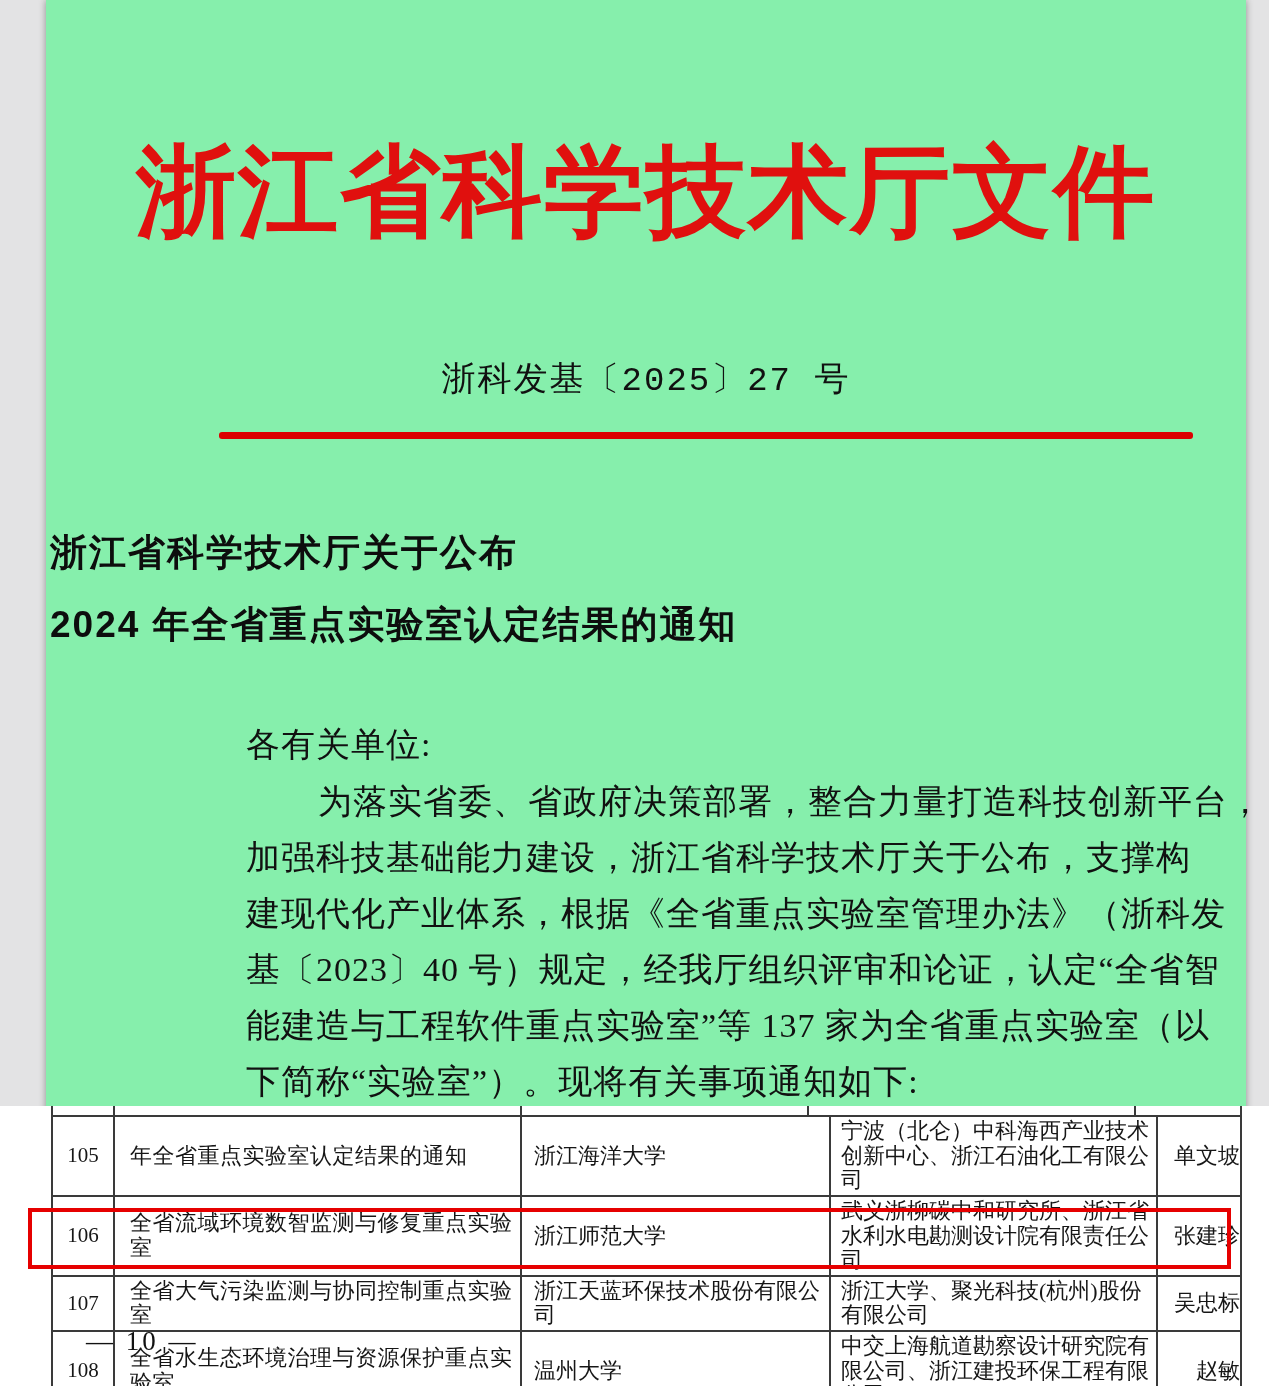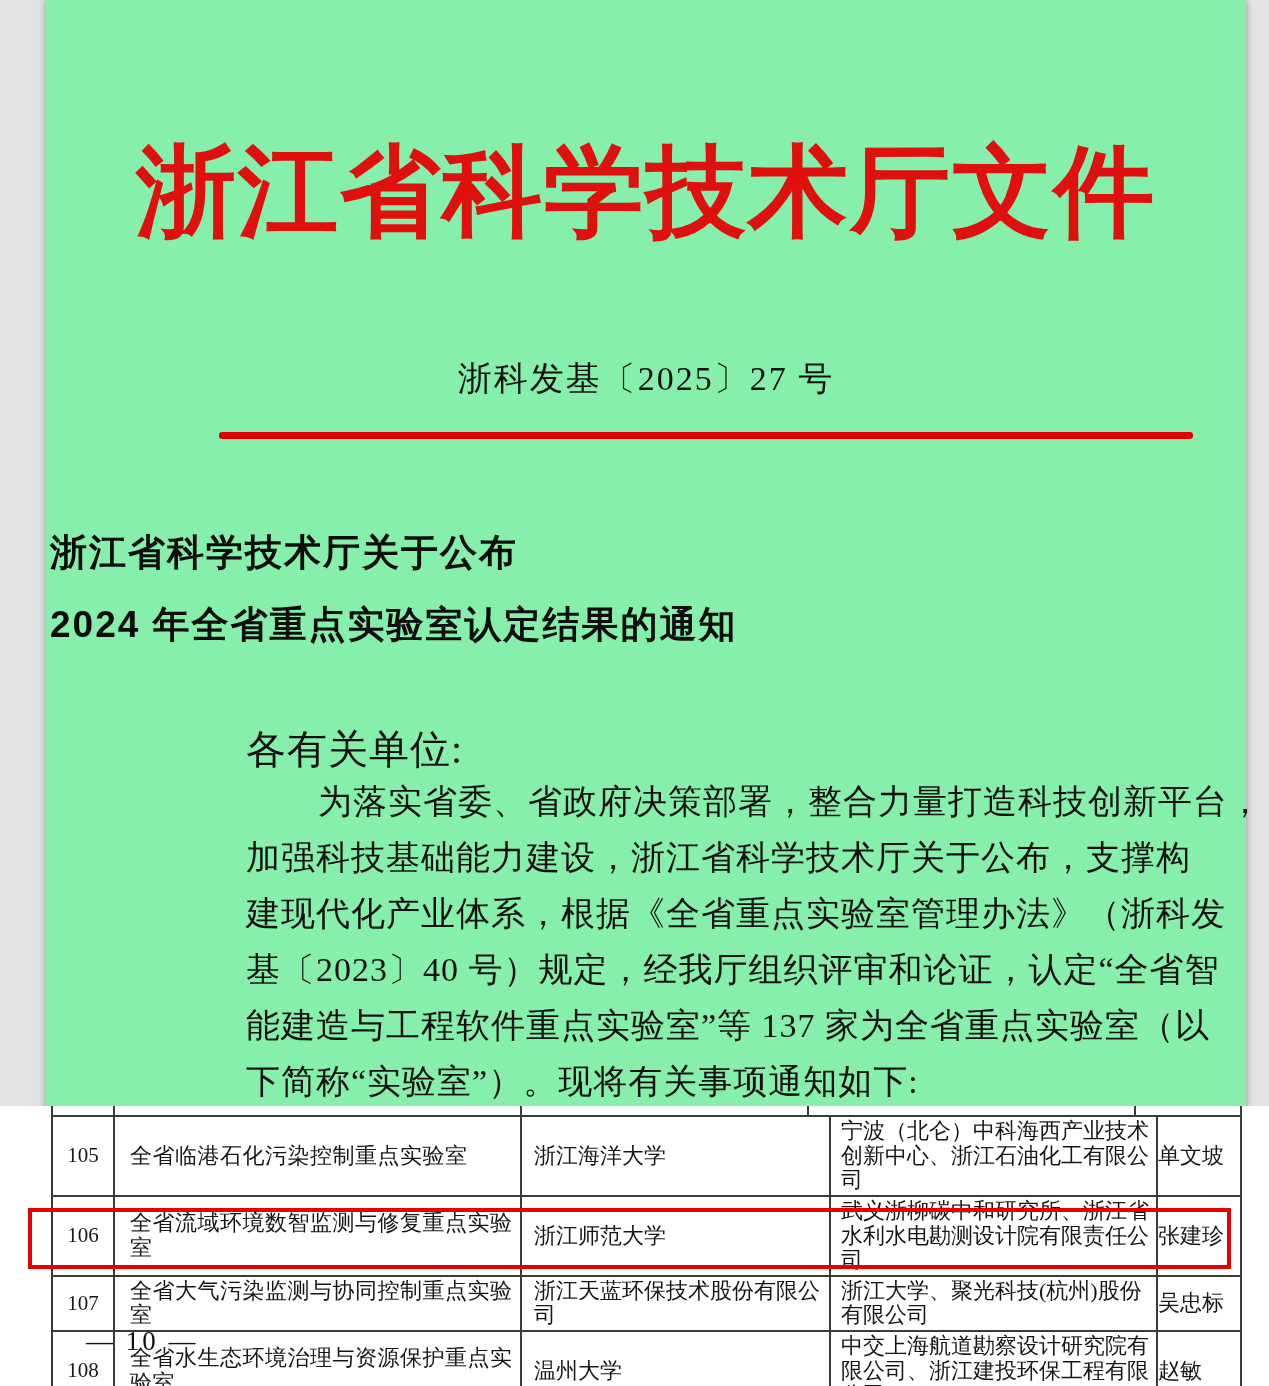--- a/index.html
+++ b/index.html
@@ -24,39 +24,39 @@
     letter-spacing:2px;
     font-family:"Liberation Serif", serif;
     line-height:1.1;
     white-space:nowrap;
   }
   .doc-number {
     position:absolute; left:0; top:356px; width:100%;
     text-align:center;
     font-size:34px;
     letter-spacing:2px;
-    font-family:Liberation Serif, serif;
+    font-family:Liberation Mono, monospace;
   }
   .red-rule {
     position:absolute; left:173px; top:432px; width:974px; height:7px;
     background:#dc0000; border-radius:3px;
   }
   .doc-title {
     position:absolute; left:4px; width:100%;
     font-family:"Liberation Sans", sans-serif;
     font-weight:bold; font-size:37px;
     letter-spacing:2px;
     color:#0d0d0d;
     white-space:nowrap;
   }
   .doc-title.line1 { top:528px; }
   .doc-title.line2 { top:600px; }
   .salutation {
     position:absolute; left:200px; top:722px;
-    font-size:40px; letter-spacing:1px;
+    font-size:34px; letter-spacing:1px;
   }
   .body-line {
     position:absolute; left:200px; width:960px;
     font-size:34px; letter-spacing:1px;
     white-space:nowrap;
   }
   .body-line.indent { padding-left:72px; }
   .bl0 { top:779px; } .bl1 { top:835px; } .bl2 { top:891px; }
   .bl3 { top:947px; } .bl4 { top:1003px; } .bl5 { top:1059px; }
 
@@ -79,21 +79,21 @@
   table.result-table td {
     border:2px solid #3a3a3a;
     vertical-align:middle;
     line-height:1.12;
     overflow:hidden;
   }
   td.c-no { width:62px; text-align:center; font-size:21px; }
   td.c-lab { width:407px; padding-left:15px; letter-spacing:.5px; }
   td.c-inst { width:309px; padding-left:12px; }
   td.c-part { width:327px; padding:2px 6px 2px 10px; }
-  td.c-dir { width:84px; text-align:left; }
+  td.c-dir { width:84px; text-align:right; }
   tr.r0 td { height:51px; }
   tr.r1 td { height:46px; }
   tr.r2 td { height:53px; }
   tr.r3 td { height:47px; }
   .highlight-box {
     position:absolute; left:28px; top:102px; width:1203px; height:61px;
     border:4px solid #e60000;
     pointer-events:none;
   }
   .page-number {
@@ -127,21 +127,21 @@
   <div class="cut-stub" style="left:113px"></div>
   <div class="cut-stub" style="left:520px"></div>
   <div class="cut-stub" style="left:807px"></div>
   <div class="cut-stub" style="left:1134px"></div>
   <div class="cut-stub" style="left:1240px"></div>
 
   <table class="result-table">
     <tbody>
       <tr class="r0">
         <td class="c-no">105</td>
-        <td class="c-lab">全省临港石化污染控制重点实验室</td>
+        <td class="c-lab">年全省重点实验室认定结果的通知</td>
         <td class="c-inst">浙江海洋大学</td>
         <td class="c-part">宁波（北仑）中科海西产业技术创新中心、浙江石油化工有限公司</td>
         <td class="c-dir">单文坡</td>
       </tr>
       <tr class="r1">
         <td class="c-no">106</td>
         <td class="c-lab">全省流域环境数智监测与修复重点实验室</td>
         <td class="c-inst">浙江师范大学</td>
         <td class="c-part">武义浙柳碳中和研究所、浙江省水利水电勘测设计院有限责任公司</td>
         <td class="c-dir">张建珍</td>

